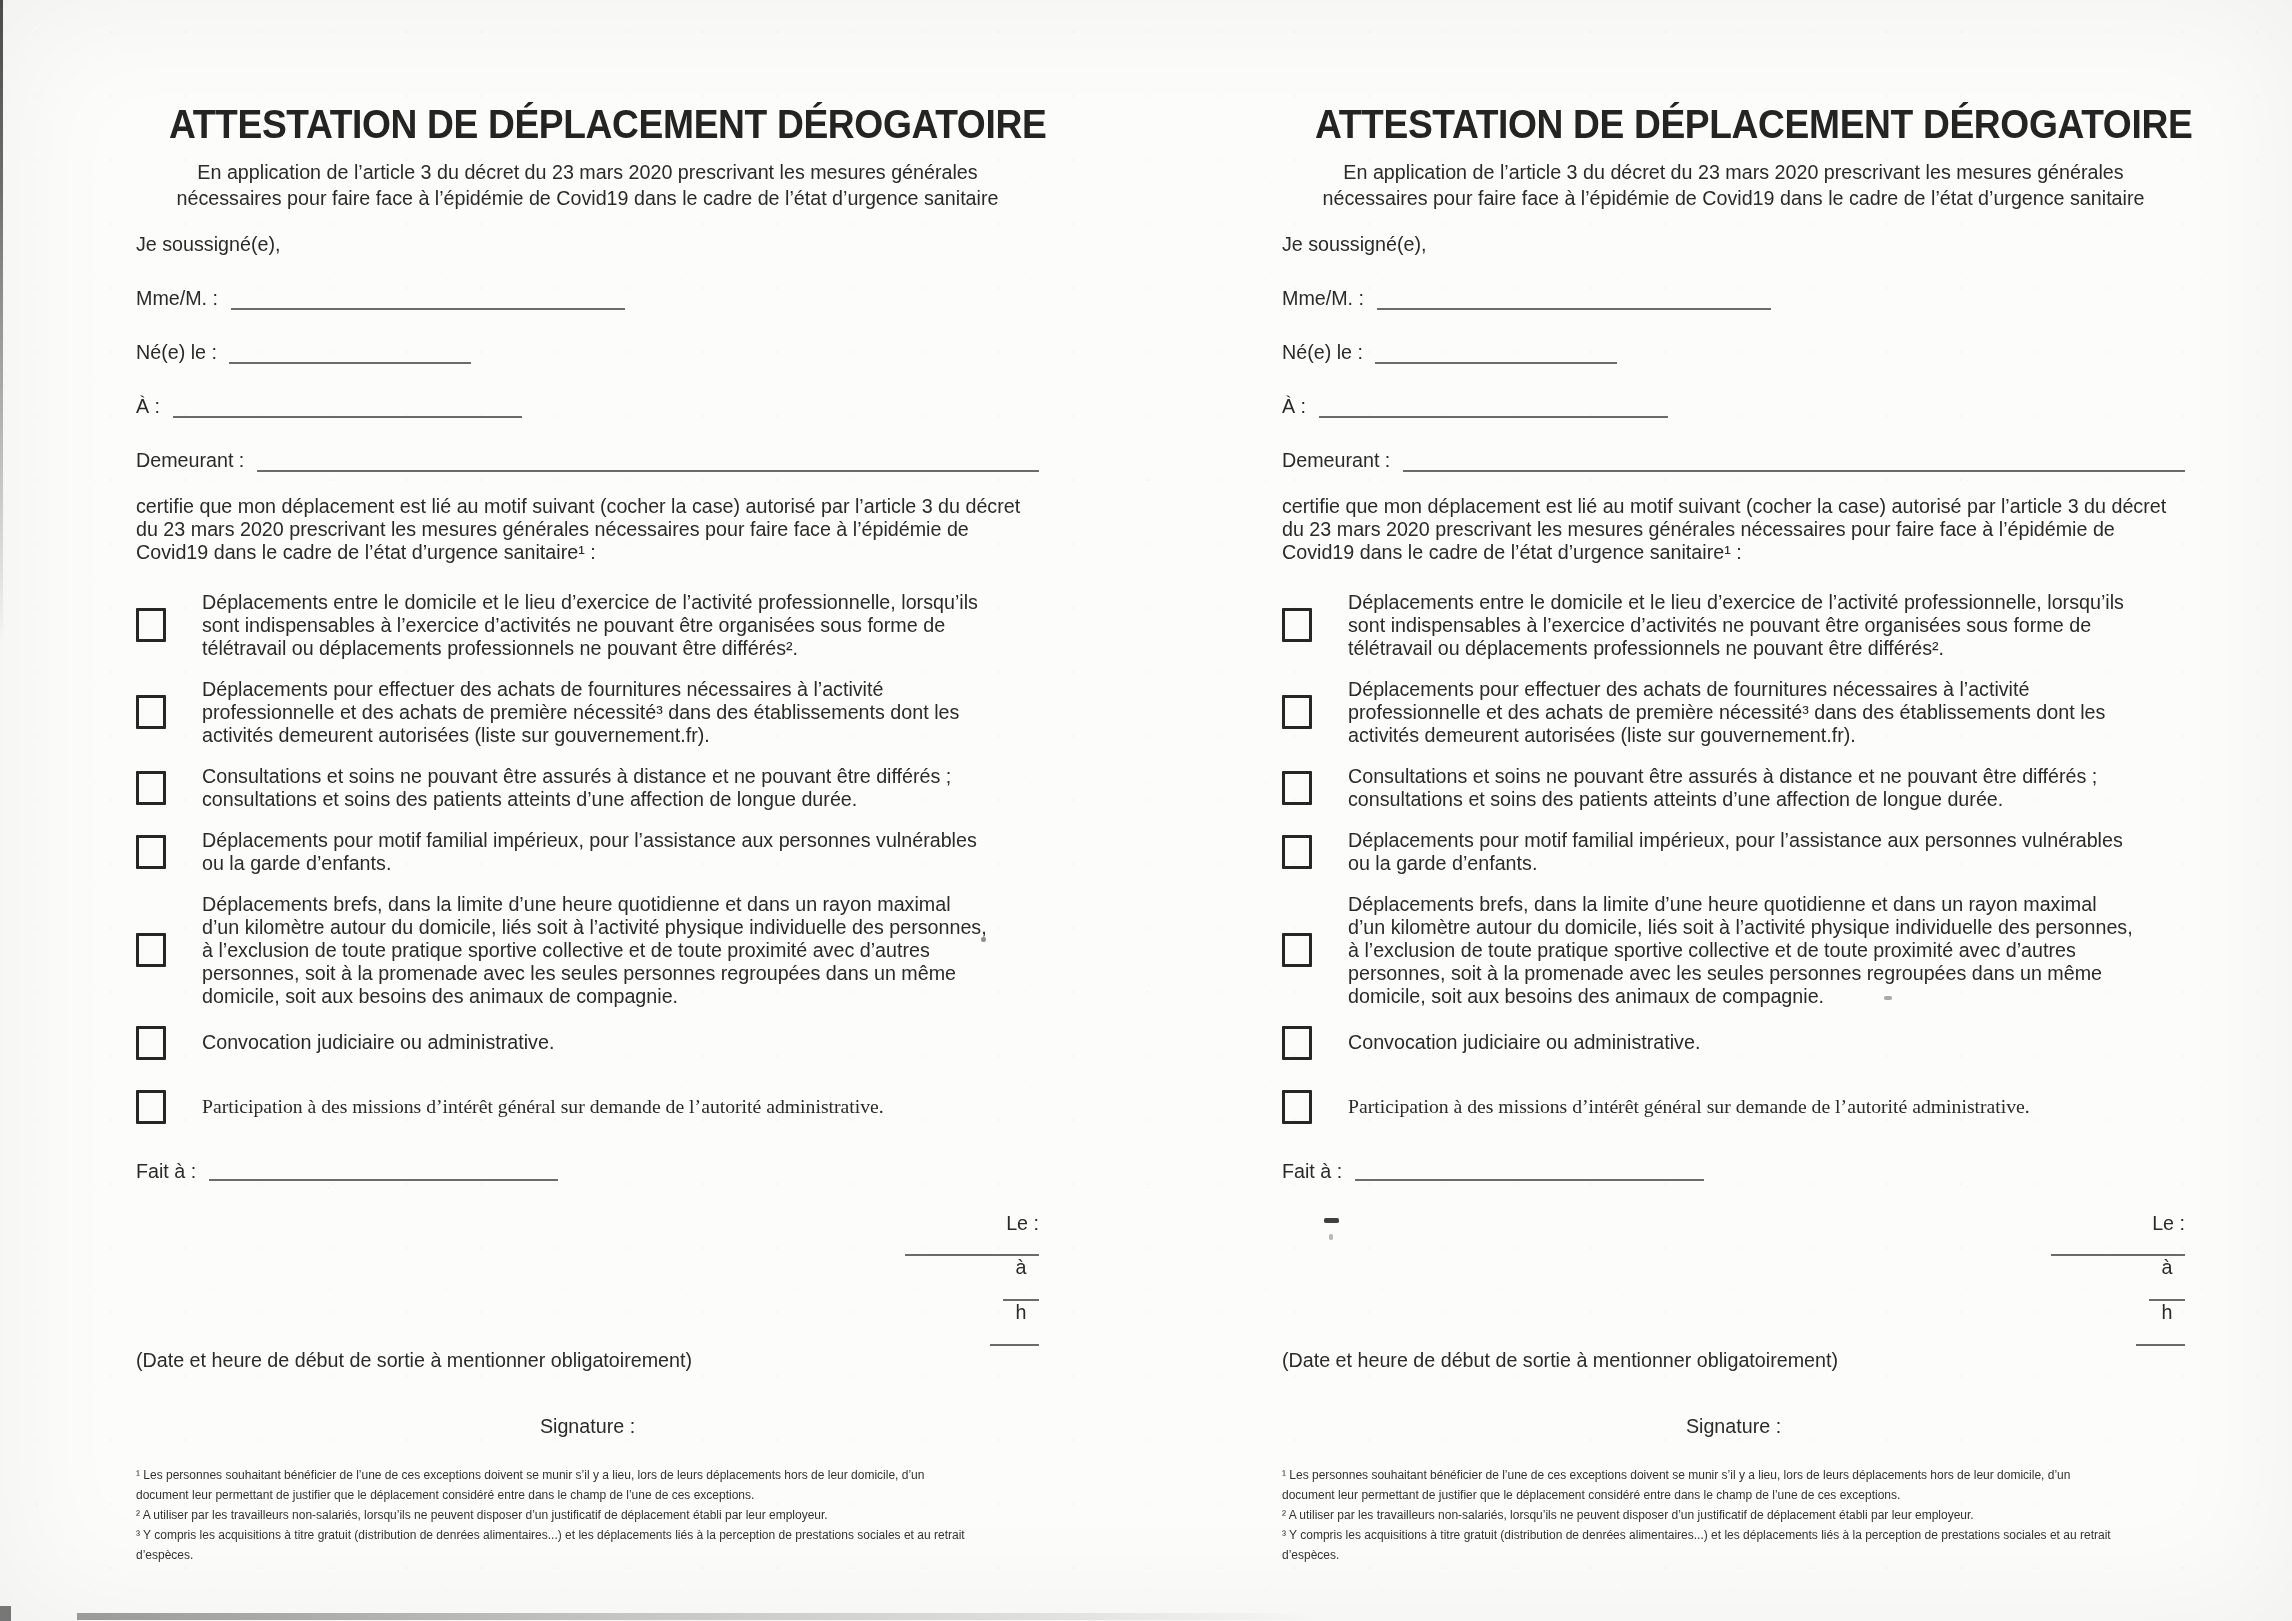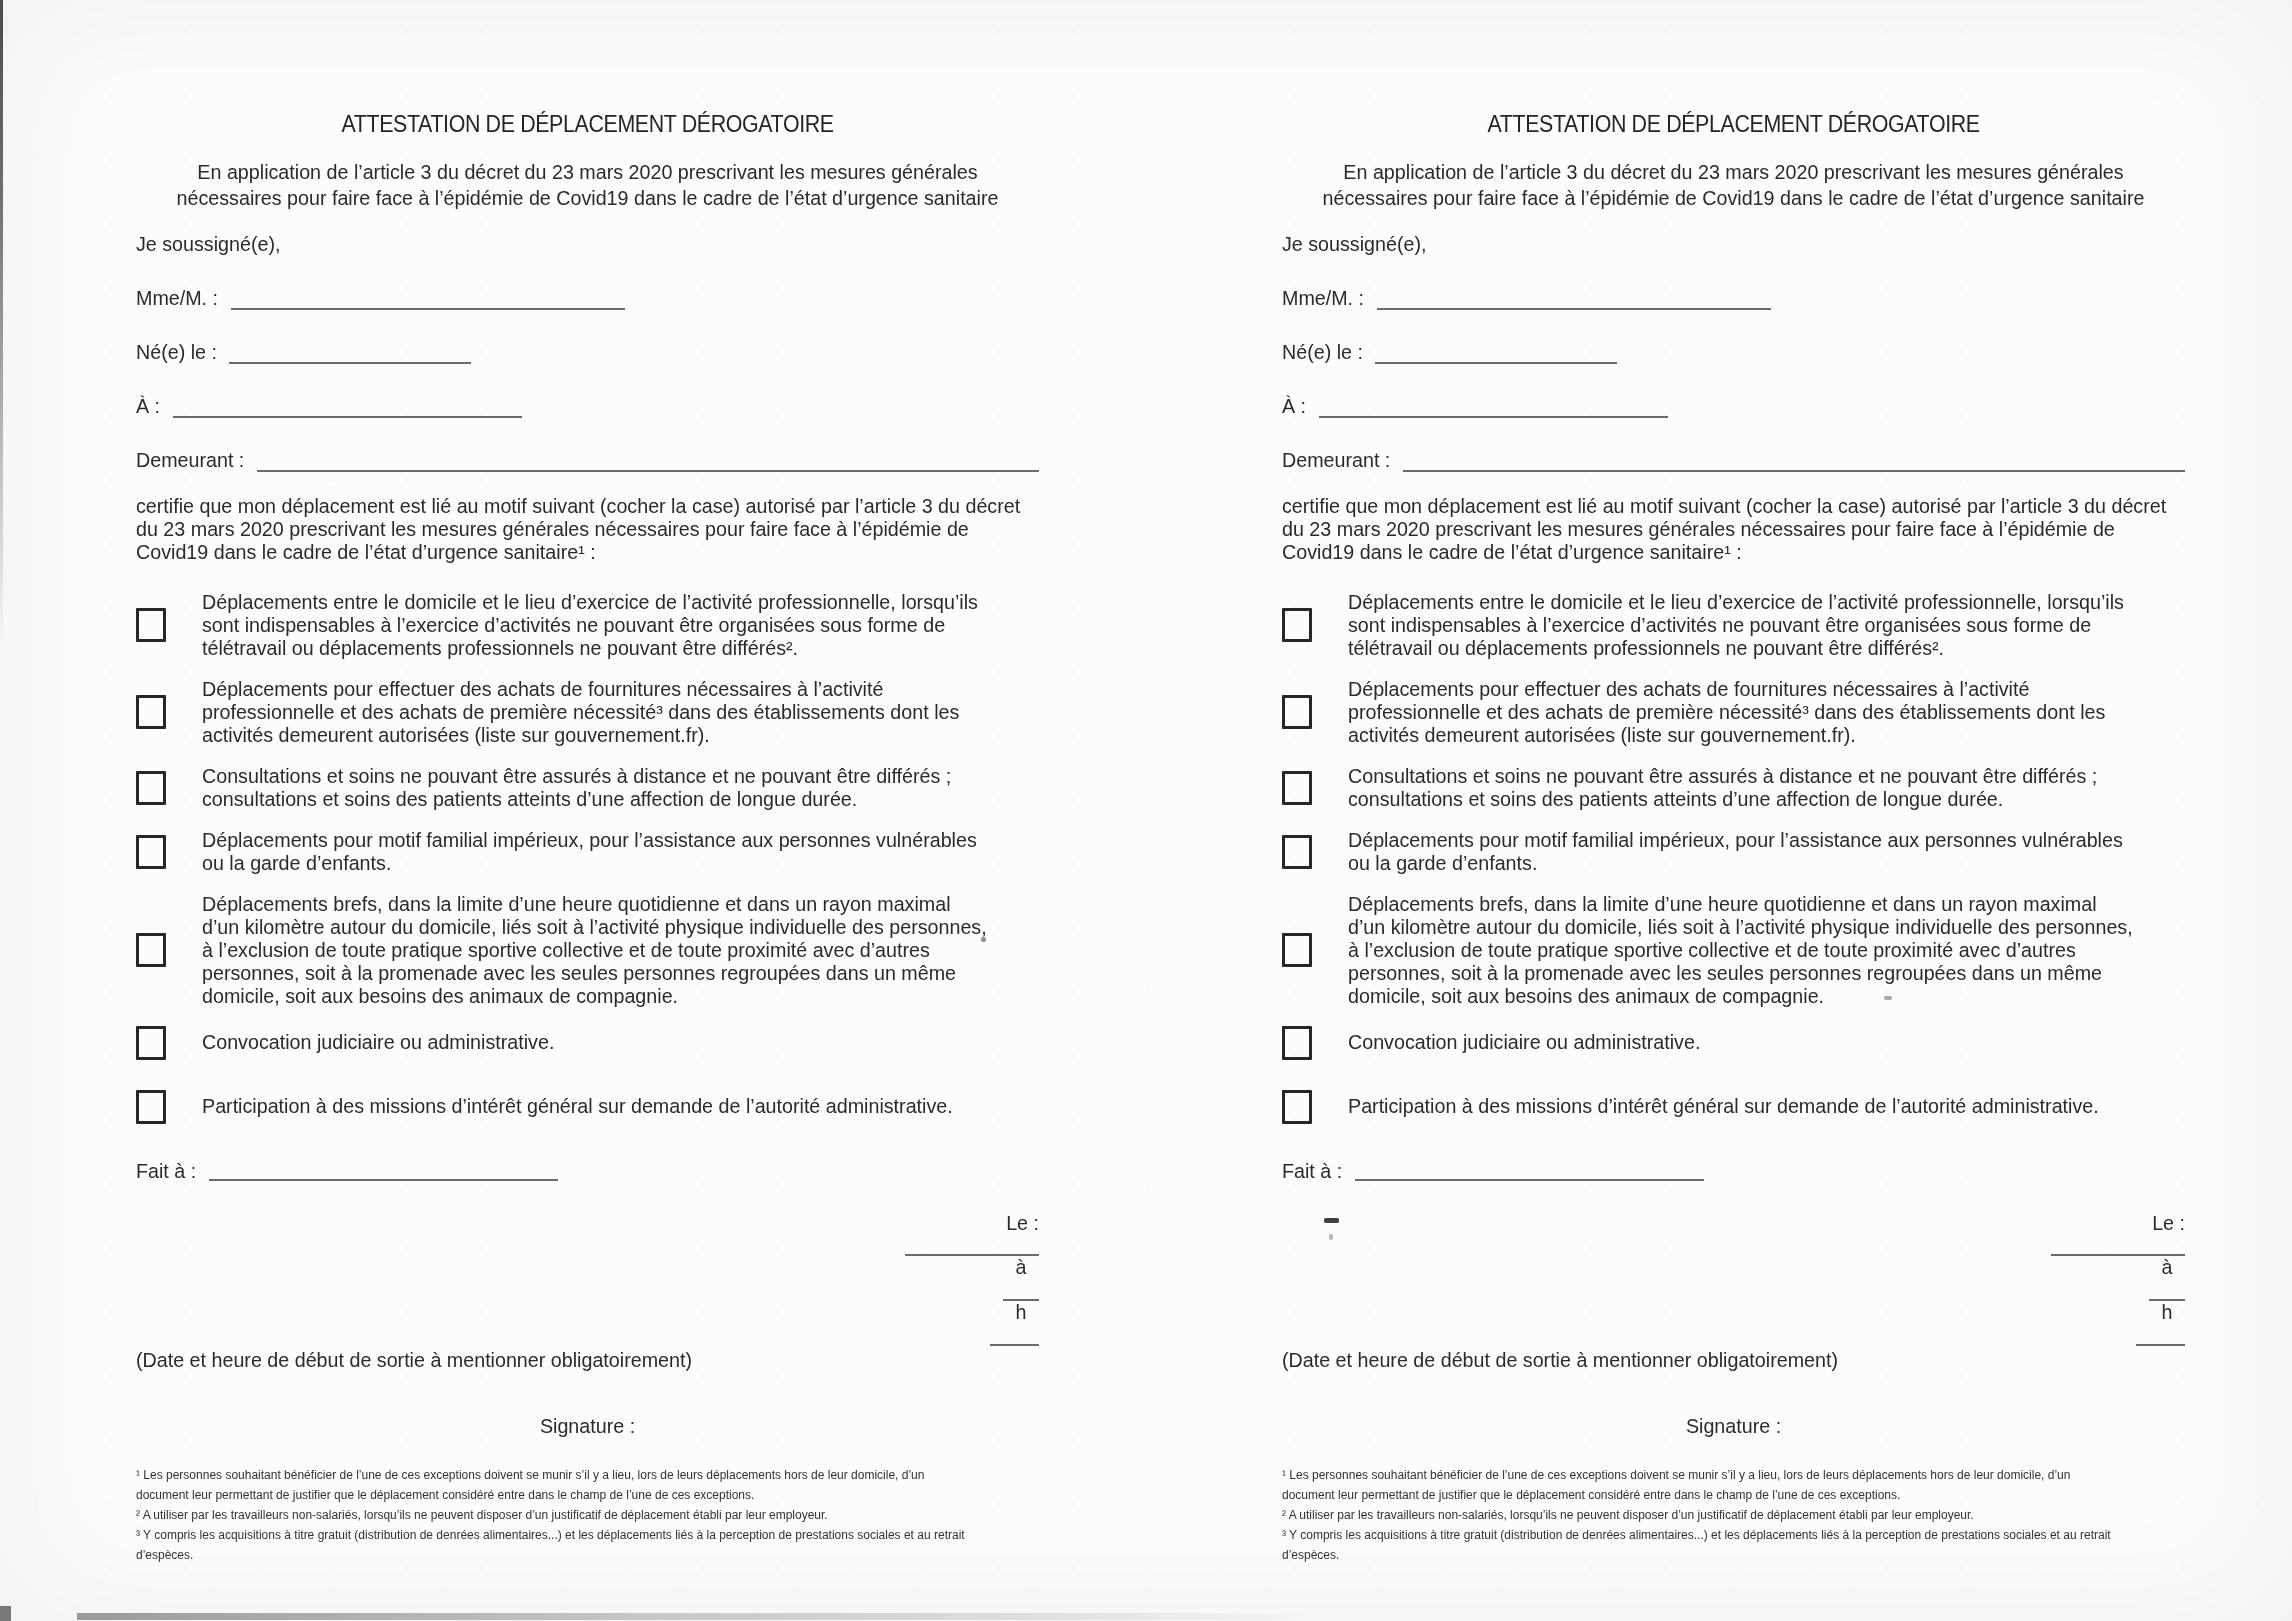--- a/index.html
+++ b/index.html
@@ -25,21 +25,21 @@
     position:relative;
     width:1146px;height:1622px;
     box-sizing:border-box;
     padding:104px 107px 0 136px;
     color:#2a2a2a;
     font-size:19.7px;line-height:23px;
     flex:0 0 auto;
   }
   .title{
     margin:0;text-align:center;
-    font-size:23px;line-height:41px;font-weight:normal;
+    font-size:40px;line-height:41px;font-weight:bold;
     color:#242424;letter-spacing:-0.4px;
   }
   .title .squeeze{display:inline-block;transform:scaleX(.93);transform-origin:center;white-space:nowrap;}
   .subtitle{margin:14.3px auto 0;text-align:center;line-height:26px;max-width:878px;}
   .intro{margin:21.5px 0 0;}
   .field{margin-top:31px;display:flex;align-items:flex-end;}
   .flabel{white-space:nowrap;}
   .line{
     display:inline-block;height:19.7px;margin-left:12.5px;
     border-bottom:2.7px solid #6b6b6b;
@@ -49,21 +49,21 @@
   .w-place{width:349px}
   .w-addr{flex:1}
   .w-fait{width:349px}
   .w-le{width:134px}
   .w-hh{width:36px}
   .w-mm{width:49px}
   .certify{margin:23px 0 0;max-width:896px;}
   .reasons{margin-top:27px;}
   .reason{display:flex;align-items:center;}
   .reason + .reason{margin-top:18px;}
-  .reason.gap-lg{margin-top:30px;}
+  .reason.gap-lg{margin-top:30px;font-family:Liberation Serif, serif;}
   .checkbox{
     flex:0 0 auto;width:24px;height:28px;
     border:3.6px solid #262626;border-radius:0.9px;
     background:transparent;cursor:pointer;
   }
   .reason p{margin:0 0 0 36px;max-width:788px;}
   .fait-row{margin-top:36px;display:flex;align-items:flex-start;}
   .le-row{margin-top:29px;display:flex;align-items:flex-end;flex-direction:column;}
   .le-row .sep{margin:0 12.5px 0 23px;white-space:nowrap;}
   .date-note{margin:3.6px 0 0;}

